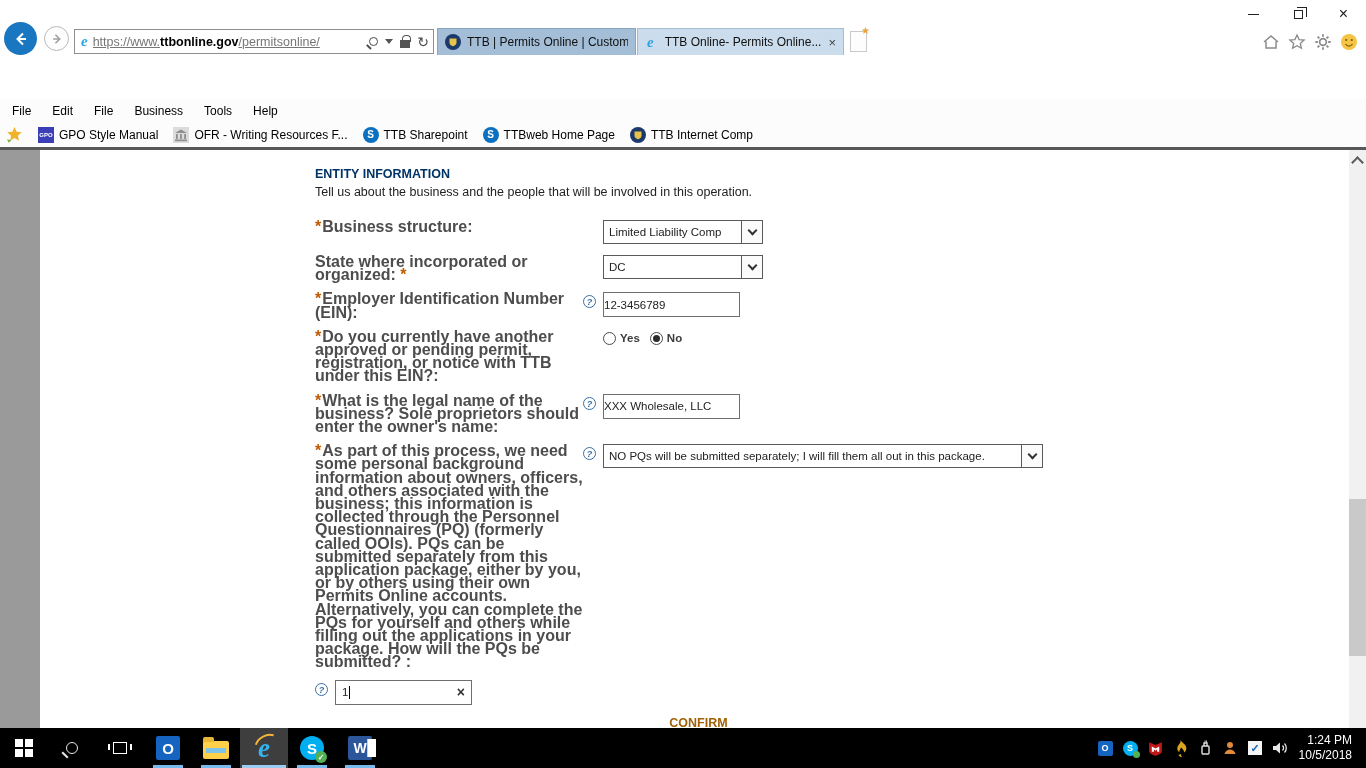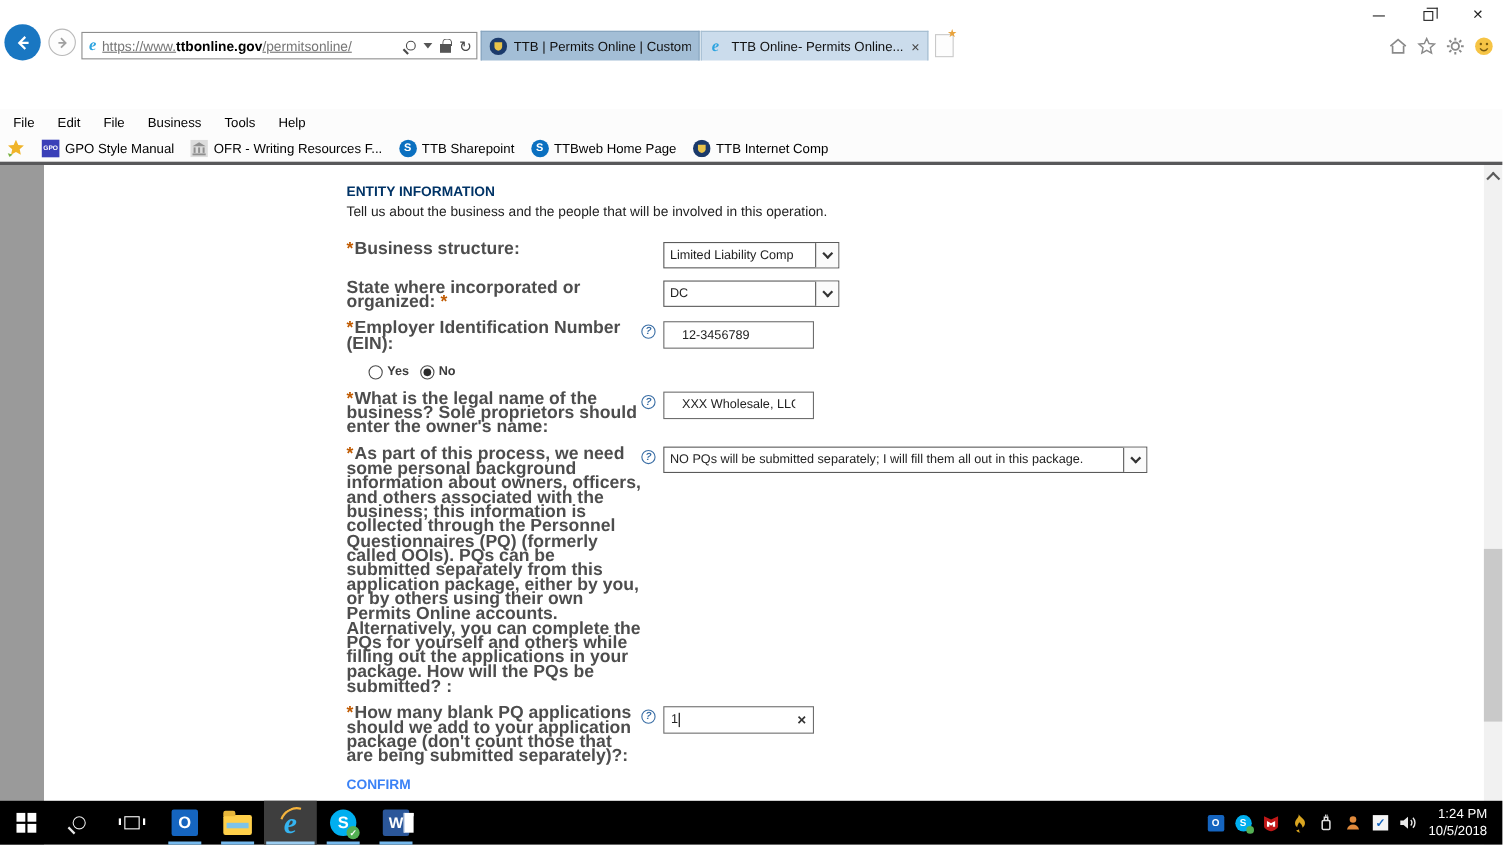--- a/index.html
+++ b/index.html
@@ -79,32 +79,32 @@
   .help-icon { width:13px; height:13px; border:1px solid #3a6ea5; border-radius:50%; color:#3a6ea5; font-size:9.5px; font-weight:bold; font-style:italic; display:flex; align-items:center; justify-content:center; cursor:pointer; }
   .f-ctl { display:flex; align-items:flex-start; }
 
   .selectbox { height:24px; border:1px solid #5a5a5a; background:#fff; display:flex; align-items:stretch; cursor:pointer; }
   .sel-text { font-size:11.5px; color:#222; padding:0 5px; display:flex; align-items:center; white-space:nowrap; overflow:hidden; flex:1; }
   .sel-btn { width:21px; border-left:1px solid #5a5a5a; background:#fbfbfb; display:flex; align-items:center; justify-content:center; }
   .sel-chev { width:7px; height:7px; border-right:2px solid #333; border-bottom:2px solid #333; transform:rotate(45deg); margin-top:-3px; }
   .w-140 { width:160px; }
   .w-463 { width:440px; }
 
-  input.textbox { width:137px; height:25px; border:1px solid #6e6e6e; font-family:"Liberation Sans", sans-serif; font-size:11.5px; color:#222; padding:0 16px; }
+  input.textbox { width:137px; height:25px; border:1px solid #6e6e6e; font-family:"Liberation Sans", sans-serif; font-size:11.5px; color:#222; padding:0 0; }
   .textbox-div { width:137px; height:25px; border:1px solid #6e6e6e; background:#fff; display:flex; align-items:center; padding:0 6px; font-size:11.5px; color:#222; }
   .caret-bar { display:inline-block; width:1px; height:13px; background:#000; margin-left:1px; }
   .clear-x { margin-left:auto; font-size:14px; font-weight:bold; color:#333; cursor:pointer; }
 
   .radio-group { display:flex; align-items:center; padding-top:2px; }
   .radio { width:13px; height:13px; border:1px solid #4a4a4a; border-radius:50%; background:#fff; display:flex; align-items:center; justify-content:center; cursor:pointer; }
   .radio .dot { width:7px; height:7px; border-radius:50%; background:#2b2b2b; }
   .radio-lbl { font-size:11.5px; font-weight:bold; color:#3c3c3c; margin:0 10px 0 4px; }
 
   .confirm-bar { margin-top:24px; }
-  .h-confirm { margin-top:11px; color:#3b82f6; font-weight:bold; font-size:12.5px; }
+  .h-confirm { margin-top:11px; color:#a16207; font-weight:bold; font-size:12.5px;text-align:center; }
 
   
   .taskbar { position:absolute; left:0; bottom:0; width:1366px; height:40px; background:#000; display:flex; align-items:stretch; }
   .tb-cell { width:48px; display:flex; align-items:center; justify-content:center; position:relative; cursor:pointer; }
   .tb-cell.active { background:#3e3e3e; }
   .underline { position:absolute; bottom:0; left:9px; right:9px; height:3px; background:#76b9ed; }
   .tb-cell.active .underline { left:2px; right:2px; background:#9ccdf0; }
 
   .win-logo { display:grid; grid-template-columns:8px 8px; grid-template-rows:8px 8px; gap:1.5px; }
   .win-logo span { background:#fff; }
@@ -305,20 +305,21 @@
           <div class="f-label"><span class="req">*</span><span>Employer Identification Number (EIN):</span></div>
           <div class="f-help">
               <span class="help-icon">?</span>
             </div>
           <div class="f-ctl">
             <input class="textbox" type="text" value="12-3456789" style="">
           </div>
         </div>
 
         <div class="form-row">
+          <div class="f-label"><span class="req">*</span><span>Do you currently have another approved or pending permit, registration, or notice with TTB under this EIN?:</span></div>
           <div class="f-help"></div>
           <div class="f-ctl radio-group">
             <span class="radio"></span>
             <span class="radio-lbl">Yes</span>
             <span class="radio">
                 <span class="dot"></span>
               </span>
             <span class="radio-lbl">No</span>
           </div>
         </div>
@@ -342,21 +343,20 @@
             <div class="selectbox w-463">
               <span class="sel-text">NO PQs will be submitted separately; I will fill them all out in this package.</span>
               <span class="sel-btn">
                   <span class="sel-chev"></span>
                 </span>
             </div>
           </div>
         </div>
 
         <div class="form-row">
-          <div class="f-label"><span class="req">*</span><span>How many blank PQ applications should we add to your application package (don't count those that are being submitted separately)?:</span></div>
           <div class="f-help">
               <span class="help-icon">?</span>
             </div>
           <div class="f-ctl">
             <div class="textbox-div">
               <span>1</span>
               <span class="caret-bar"></span>
               <span class="clear-x">×</span>
             </div>
           </div>

